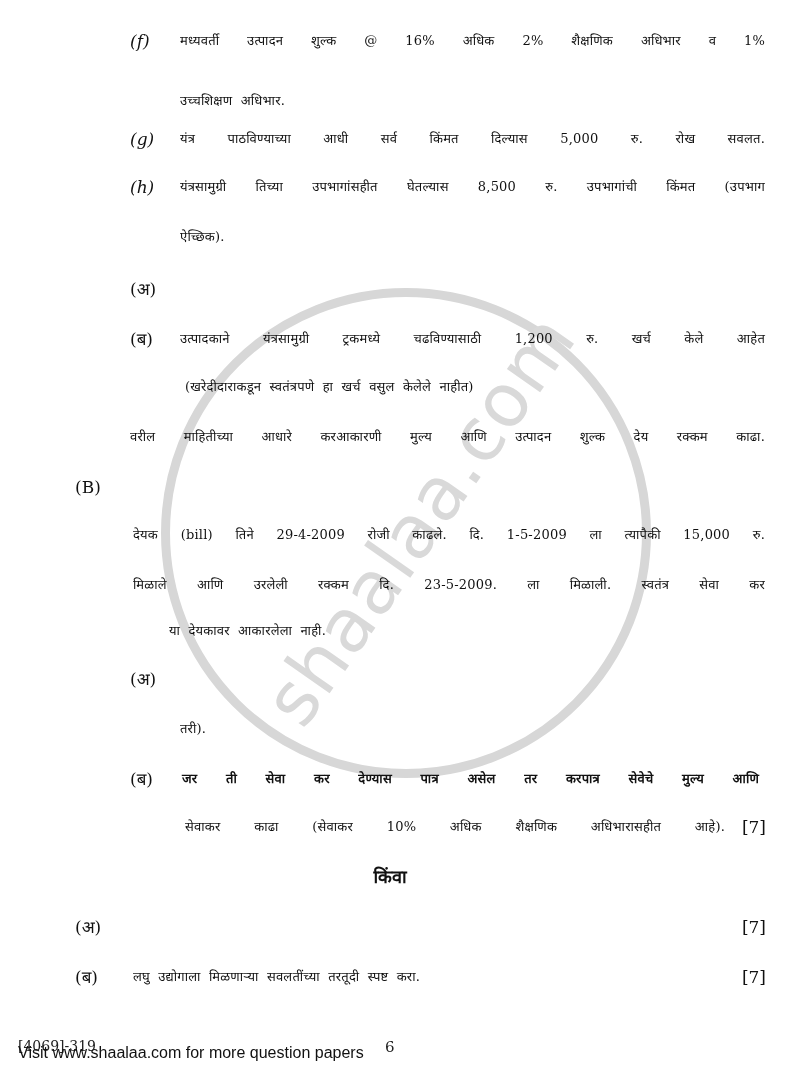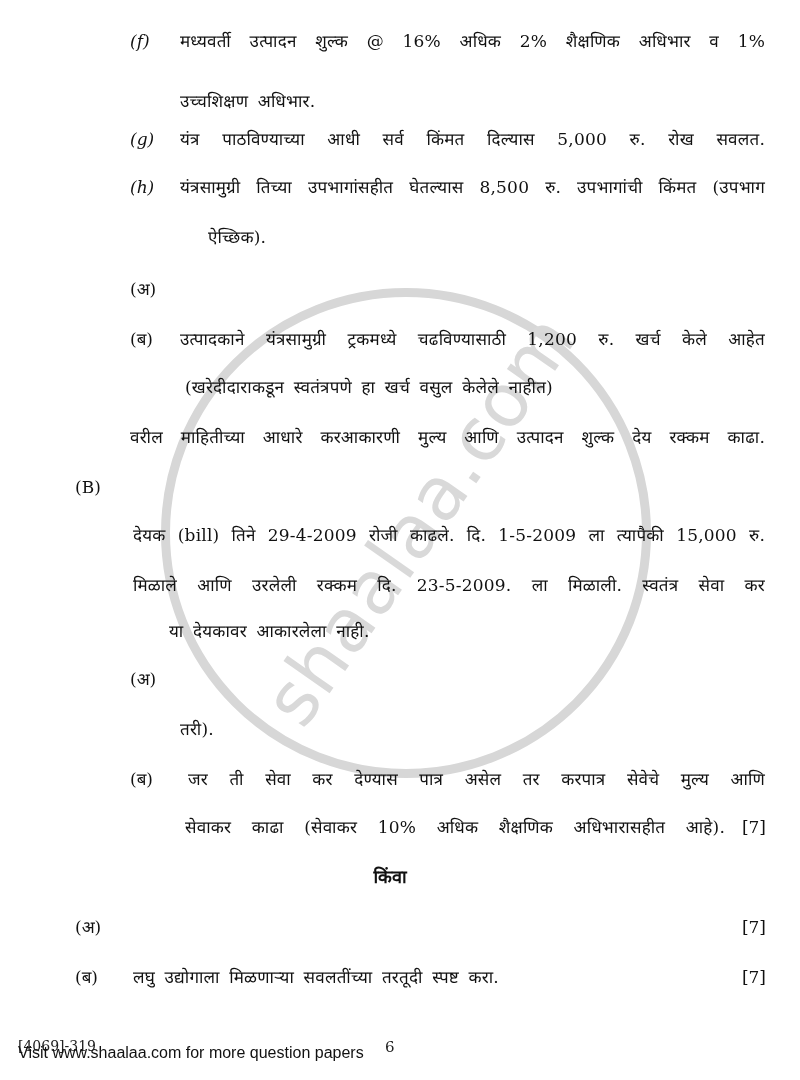--- a/index.html
+++ b/index.html
@@ -15,21 +15,21 @@
       font-family: "DejaVu Serif", "Liberation Serif", serif;
       color: #111111;
     }
     .page {
       position: absolute;
       left: 0; top: 0;
       width: 800px; height: 1080px;
     }
     .line {
       position: absolute;
-      font-size: 17px;
+      font-size: 13px;
       line-height: 22px;
       white-space: nowrap;
       letter-spacing: 0.2px;
       word-spacing: 4px;
       z-index: 2;
     }
     .marker {
       position: absolute;
       font-size: 17px;
       line-height: 22px;
@@ -125,40 +125,40 @@
 
   <span class="marker italic" style="left:130px; top:30px;">(f)</span>
   <div class="line justify" style="left:180px; top:30px; width:585px;">मध्यवर्ती उत्पादन  शुल्क @ 16%  अधिक 2%  शैक्षणिक  अधिभार  व   1%</div>
   <div class="line" style="left:180px; top:78px;margin-top:12px;">उच्चशिक्षण  अधिभार.</div>
 
   <span class="marker italic" style="left:130px; top:128px;">(g)</span>
   <div class="line justify" style="left:180px; top:128px; width:585px;">यंत्र  पाठविण्याच्या  आधी  सर्व  किंमत  दिल्यास  5,000   रु.  रोख  सवलत.</div>
 
   <span class="marker italic" style="left:130px; top:176px;">(h)</span>
   <div class="line justify" style="left:180px; top:176px; width:585px;">यंत्रसामुग्री तिच्या उपभागांसहीत घेतल्यास 8,500 रु. उपभागांची किंमत (उपभाग</div>
-  <div class="line" style="left:180px; top:226px;margin-left:28px;">ऐच्छिक).</div>
+  <div class="line" style="left:180px; top:226px;">ऐच्छिक).</div>
 
   <span class="marker" style="left:130px; top:278px;">(अ)</span>
 
   <span class="marker" style="left:130px; top:328px;">(ब)</span>
   <div class="line justify" style="left:180px; top:328px; width:585px;">उत्पादकाने  यंत्रसामुग्री  ट्रकमध्ये  चढविण्यासाठी   1,200   रु.  खर्च  केले  आहेत</div>
   <div class="line" style="left:185px; top:376px;">(खरेदीदाराकडून   स्वतंत्रपणे   हा   खर्च   वसुल   केलेले   नाहीत)</div>
 
   <div class="line justify" style="left:130px; top:426px; width:635px;">वरील माहितीच्या  आधारे करआकारणी  मुल्य  आणि  उत्पादन  शुल्क  देय  रक्कम  काढा.</div>
 
   <span class="marker" style="left:75px; top:476px;">(B)</span>
   <div class="line justify" style="left:133px; top:524px; width:632px;">देयक (bill) तिने 29-4-2009 रोजी काढले. दि. 1-5-2009 ला त्यापैकी  15,000 रु.</div>
   <div class="line justify" style="left:133px; top:574px; width:632px;">मिळाले  आणि  उरलेली  रक्कम  दि.  23-5-2009.   ला  मिळाली.  स्वतंत्र  सेवा  कर</div>
   <div class="line" style="left:133px; top:620px;margin-left:36px;">या  देयकावर  आकारलेला   नाही.</div>
 
   <span class="marker" style="left:130px; top:668px;">(अ)</span>
   <div class="line" style="left:180px; top:718px;">तरी).</div>
 
   <span class="marker" style="left:130px; top:768px;">(ब)</span>
-  <div class="line justify" style="left:188px; top:768px; width:577px;">जर  ती  सेवा  कर  देण्यास  पात्र  असेल  तर  करपात्र  सेवेचे  मुल्य  आणि</div>
+  <div class="line justify" style="left:182px; top:768px; width:577px;font-weight:bold;">जर  ती  सेवा  कर  देण्यास  पात्र  असेल  तर  करपात्र  सेवेचे  मुल्य  आणि</div>
   <div class="line justify" style="left:185px; top:816px; width:540px;">सेवाकर  काढा  (सेवाकर   10%  अधिक  शैक्षणिक  अधिभारासहीत  आहे).</div>
   <span class="marks" style="top:816px;">[7]</span>
 
   <div class="center-heading" style="top:866px;">किंवा</div>
 
   <span class="marker" style="left:75px; top:916px;">(अ)</span>
   <span class="marks" style="top:916px;">[7]</span>
 
   <span class="marker" style="left:75px; top:966px;">(ब)</span>
   <div class="line" style="left:133px; top:966px;">लघु  उद्योगाला  मिळणाऱ्या  सवलतींच्या  तरतूदी  स्पष्ट  करा.</div>

